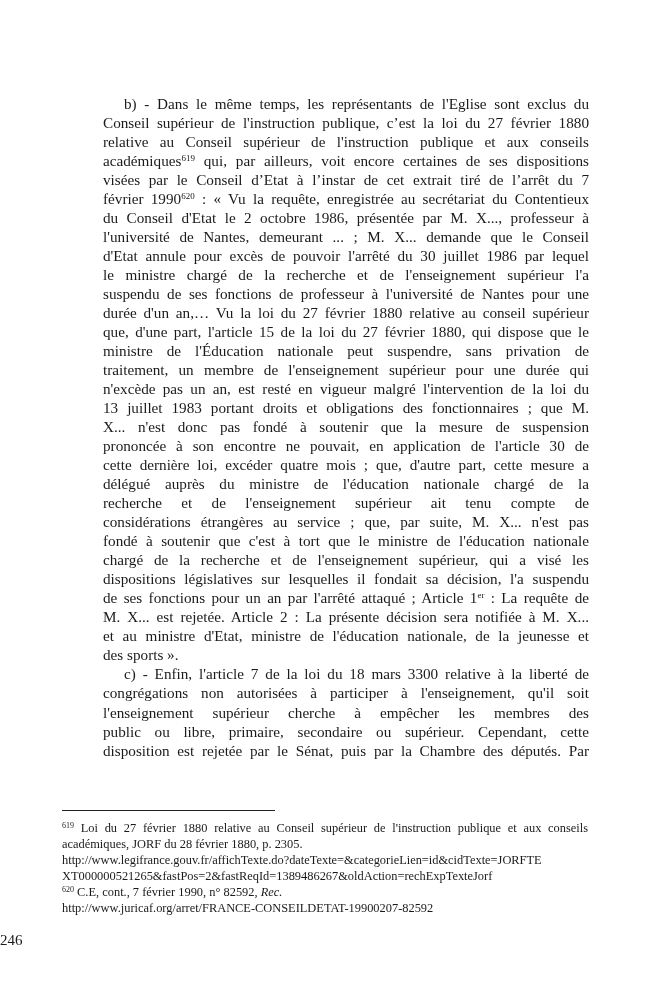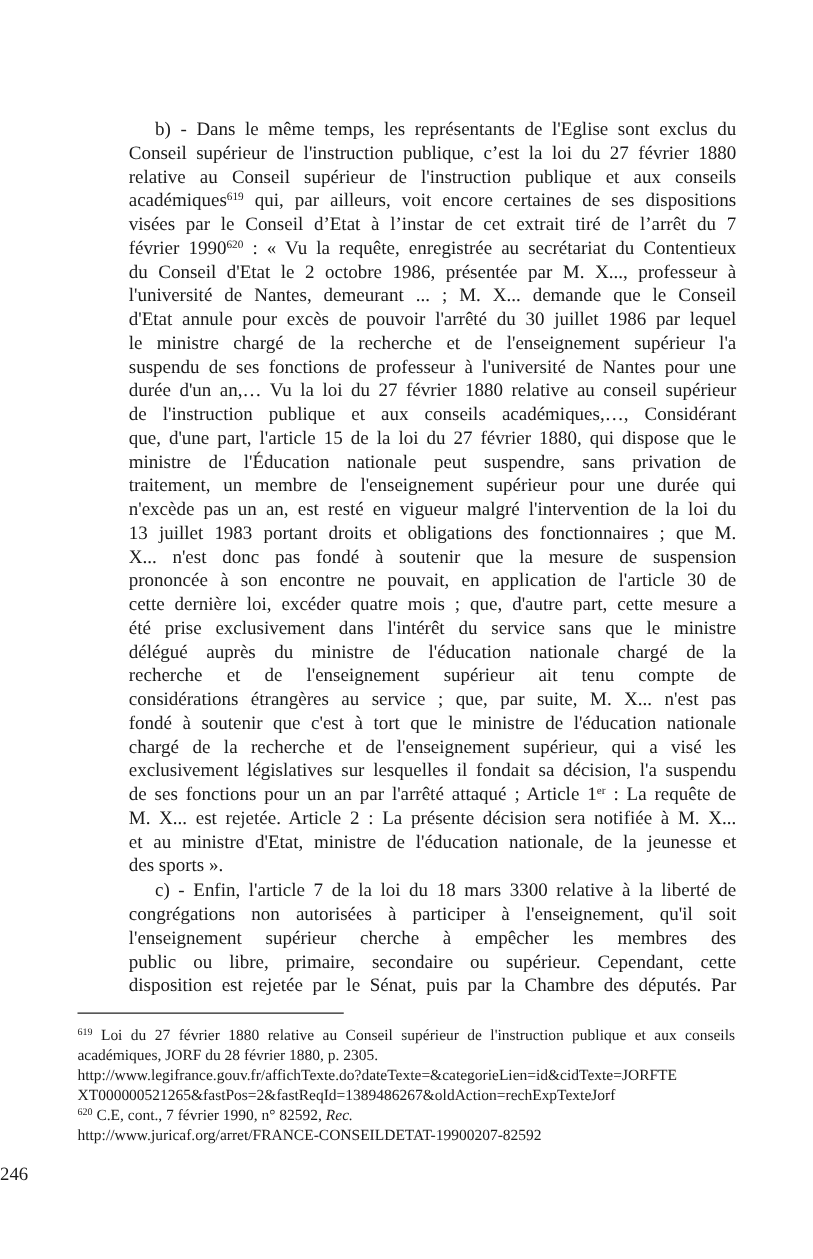--- a/index.html
+++ b/index.html
@@ -61,23 +61,20 @@
       <span class="line">
           <span class="c">le ministre chargé de la recherche et de l'enseignement supérieur l'a</span>
         </span>
       <span class="line">
           <span class="c">suspendu de ses fonctions de professeur à l'université de Nantes pour une</span>
         </span>
       <span class="line">
           <span class="c">durée d'un an,… Vu la loi du 27 février 1880 relative au conseil supérieur</span>
         </span>
       <span class="line">
-          <span class="c">de l'instruction publique et aux conseils académiques,…, Considérant</span>
-        </span>
-      <span class="line">
           <span class="c">que, d'une part, l'article 15 de la loi du 27 février 1880, qui dispose que le</span>
         </span>
       <span class="line">
           <span class="c">ministre de l'Éducation nationale peut suspendre, sans privation de</span>
         </span>
       <span class="line">
           <span class="c">traitement, un membre de l'enseignement supérieur pour une durée qui</span>
         </span>
       <span class="line">
           <span class="c">n'excède pas un an, est resté en vigueur malgré l'intervention de la loi du</span>
@@ -88,39 +85,36 @@
       <span class="line">
           <span class="c">X... n'est donc pas fondé à soutenir que la mesure de suspension</span>
         </span>
       <span class="line">
           <span class="c">prononcée à son encontre ne pouvait, en application de l'article 30 de</span>
         </span>
       <span class="line">
           <span class="c">cette dernière loi, excéder quatre mois ; que, d'autre part, cette mesure a</span>
         </span>
       <span class="line">
-          <span class="c">été prise exclusivement dans l'intérêt du service sans que le ministre</span>
-        </span>
-      <span class="line">
           <span class="c">délégué auprès du ministre de l'éducation nationale chargé de la</span>
         </span>
       <span class="line">
           <span class="c">recherche et de l'enseignement supérieur ait tenu compte de</span>
         </span>
       <span class="line">
           <span class="c">considérations étrangères au service ; que, par suite, M. X... n'est pas</span>
         </span>
       <span class="line">
           <span class="c">fondé à soutenir que c'est à tort que le ministre de l'éducation nationale</span>
         </span>
       <span class="line">
           <span class="c">chargé de la recherche et de l'enseignement supérieur, qui a visé les</span>
         </span>
       <span class="line">
-          <span class="c">exclusivement législatives sur lesquelles il fondait sa décision, l'a suspendu</span>
+          <span class="c">dispositions législatives sur lesquelles il fondait sa décision, l'a suspendu</span>
         </span>
       <span class="line">
           <span class="c"><span>de ses fonctions pour un an par l'arrêté attaqué ; Article 1</span><sup>er</sup><span> : La requête de</span></span>
         </span>
       <span class="line">
           <span class="c">M. X... est rejetée. Article 2 : La présente décision sera notifiée à M. X...</span>
         </span>
       <span class="line">
           <span class="c">et au ministre d'Etat, ministre de l'éducation nationale, de la jeunesse et</span>
         </span>

